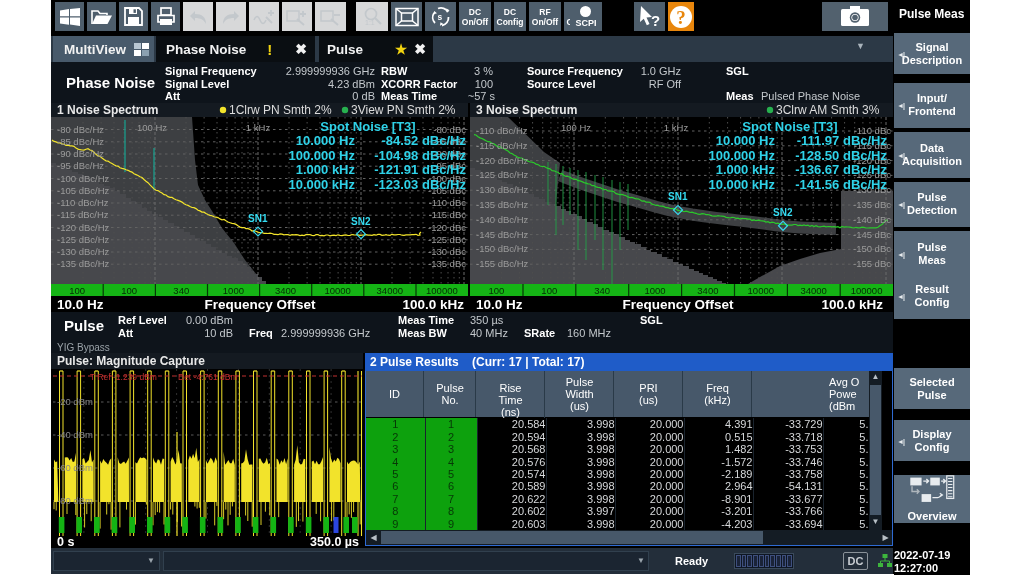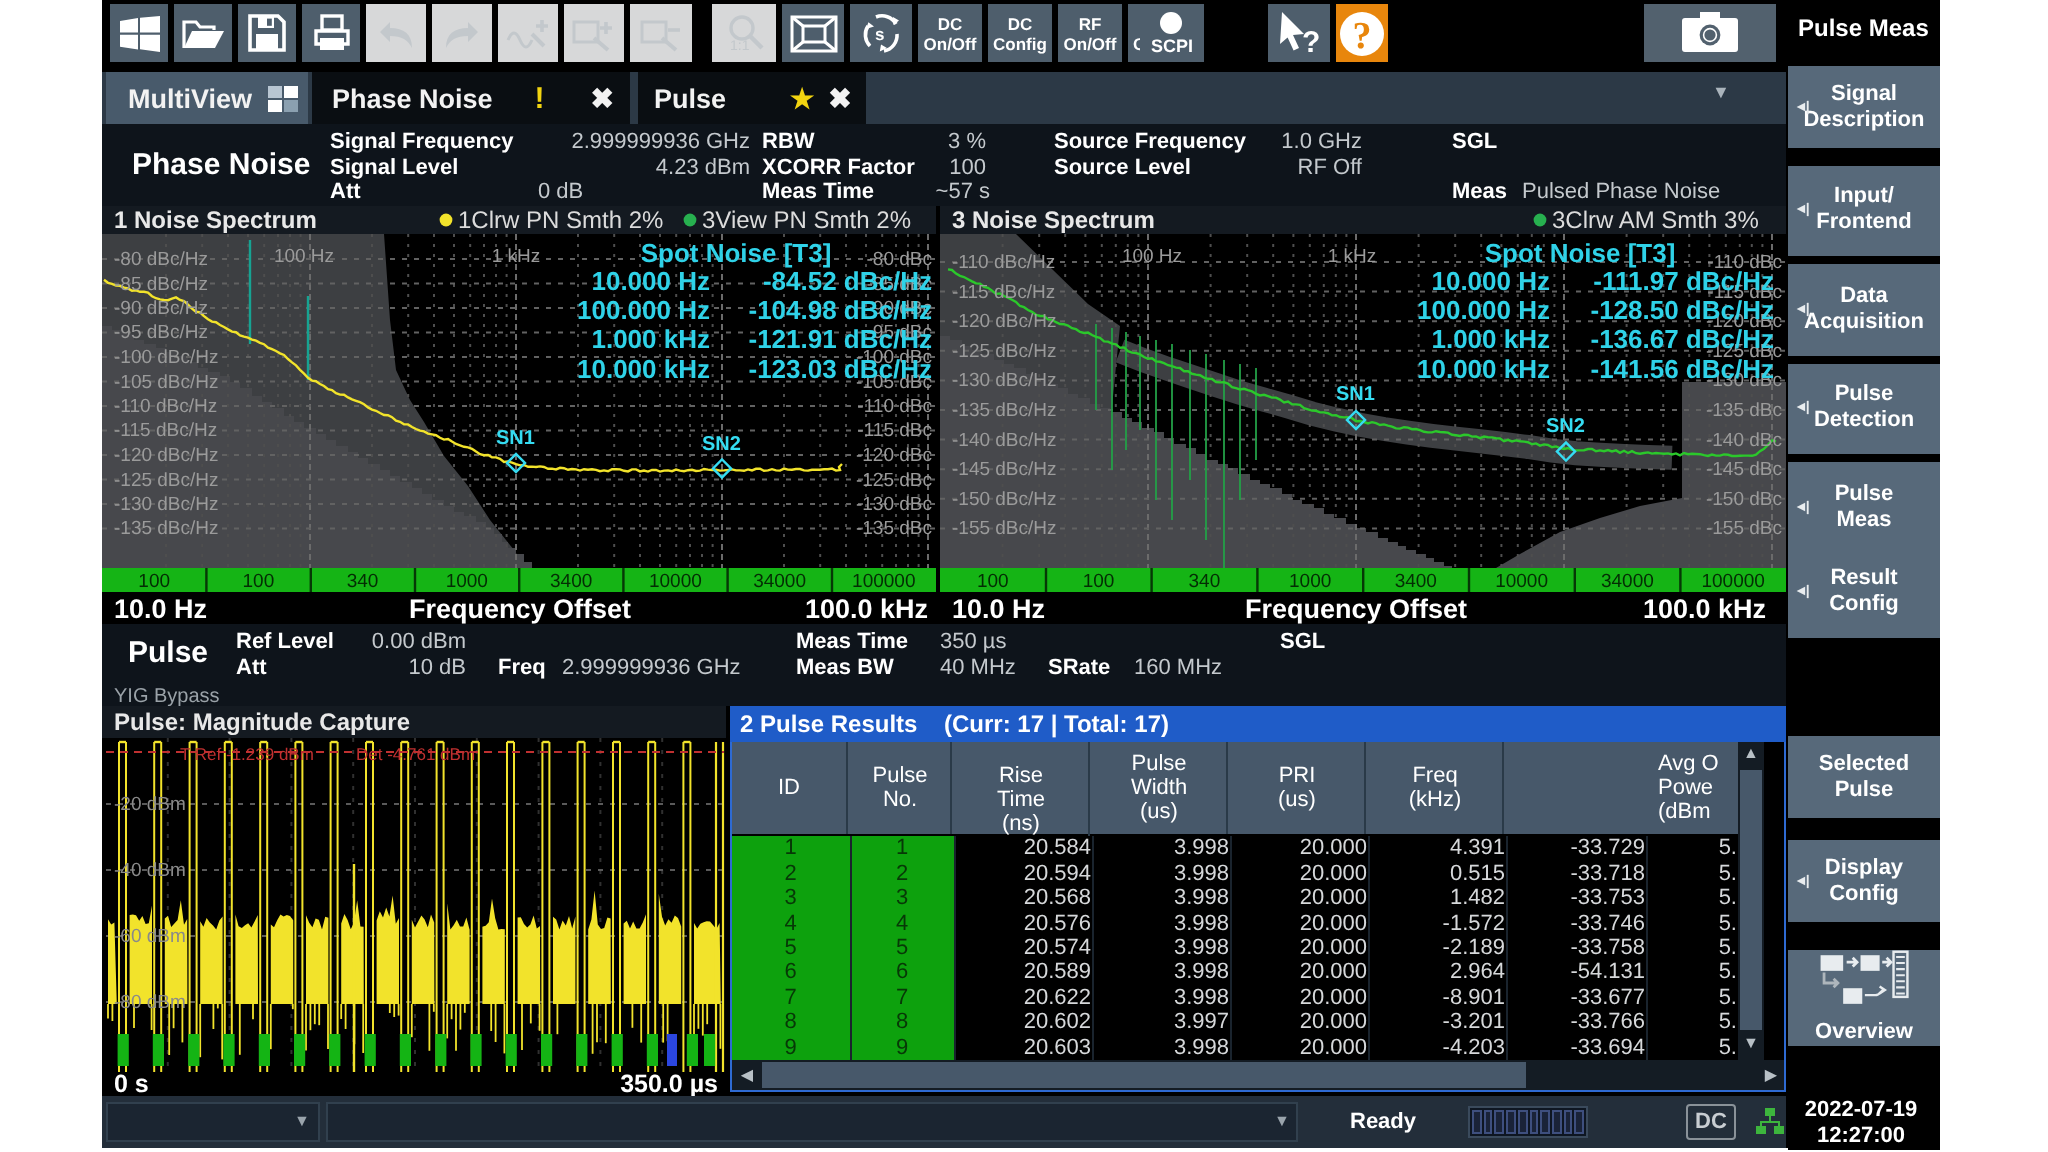--- a/index.html
+++ b/index.html
@@ -166,21 +166,21 @@
 </div>
 <div class="abs" style="left:856px;top:41px;color:#aab4bc;font-size:9px;">▼</div>
 
 <div class="phead"></div>
 <div class="phl" style="left:66px;top:74px;font-size:15px;">Phase Noise</div>
 <div class="phl" style="left:165px;top:65px;">Signal Frequency</div>
 <div class="phv" style="left:269px;top:65px;width:106px;text-align:right;">2.999999936 GHz</div>
 <div class="phl" style="left:165px;top:78px;">Signal Level</div>
 <div class="phv" style="left:269px;top:78px;width:106px;text-align:right;">4.23 dBm</div>
 <div class="phl" style="left:165px;top:90px;">Att</div>
-<div class="phv" style="left:269px;top:90px;width:106px;">0 dB</div>
+<div class="phv" style="left:269px;top:90px;width:106px;text-align:right;">0 dB</div>
 <div class="phl" style="left:381px;top:65px;">RBW</div>
 <div class="phv" style="left:440px;top:65px;width:53px;text-align:right;">3 %</div>
 <div class="phl" style="left:381px;top:78px;">XCORR Factor</div>
 <div class="phv" style="left:440px;top:78px;width:53px;text-align:right;">100</div>
 <div class="phl" style="left:381px;top:90px;">Meas Time</div>
 <div class="phv" style="left:440px;top:90px;width:55px;text-align:right;">~57 s</div>
 <div class="phl" style="left:527px;top:65px;">Source Frequency</div>
 <div class="phv" style="left:610px;top:65px;width:71px;text-align:right;">1.0 GHz</div>
 <div class="phl" style="left:527px;top:78px;">Source Level</div>
 <div class="phv" style="left:610px;top:78px;width:71px;text-align:right;">RF Off</div>
@@ -823,13 +823,13 @@
 <rect x="24" y="3" width="11" height="9" fill="#e8ecef"></rect>
 <path d="M36.5 7 h5 m-2.5 -2.5 l2.5 2.5 l-2.5 2.5" stroke="#e8ecef" stroke-width="1.6" fill="none"></path>
 <rect x="43" y="1" width="8" height="26" fill="none" stroke="#e8ecef" stroke-width="1.4"></rect>
 <path d="M44.5 4 h5 M44.5 7.5 h5 M44.5 11 h5 M44.5 14.5 h5 M44.5 18 h5 M44.5 21.5 h5 M44.5 25 h5" stroke="#e8ecef" stroke-width="1.2"></path>
 <path d="M3 13 v6 h8 m-2.5 -2.5 l2.5 2.5 l-2.5 2.5" stroke="#aeb6bc" stroke-width="1.6" fill="none"></path>
 <rect x="14" y="22" width="11" height="9" fill="#e8ecef"></rect>
 <path d="M26.5 26 h6 c3 0 3 -3 5 -3 m-2.5 -2 l3 2 l-3 2" stroke="#e8ecef" stroke-width="1.4" fill="none"></path>
 </svg>
   <div style="margin-top:2px;">Overview</div>
 </div>
-<div class="abs" style="left:894px;top:548px;width:76px;height:27px;background:#000;color:#fff;font-weight:bold;font-size:11px;text-align:center;line-height:13px;padding:1px 3px 0 0;">2022-07-19<br>12:27:00</div>
+<div class="abs" style="left:894px;top:548px;width:76px;height:27px;background:#000;color:#fff;font-weight:bold;font-size:11px;text-align:left;line-height:13px;padding:1px 3px 0 0;">2022-07-19<br>12:27:00</div>
 
 </body></html>

